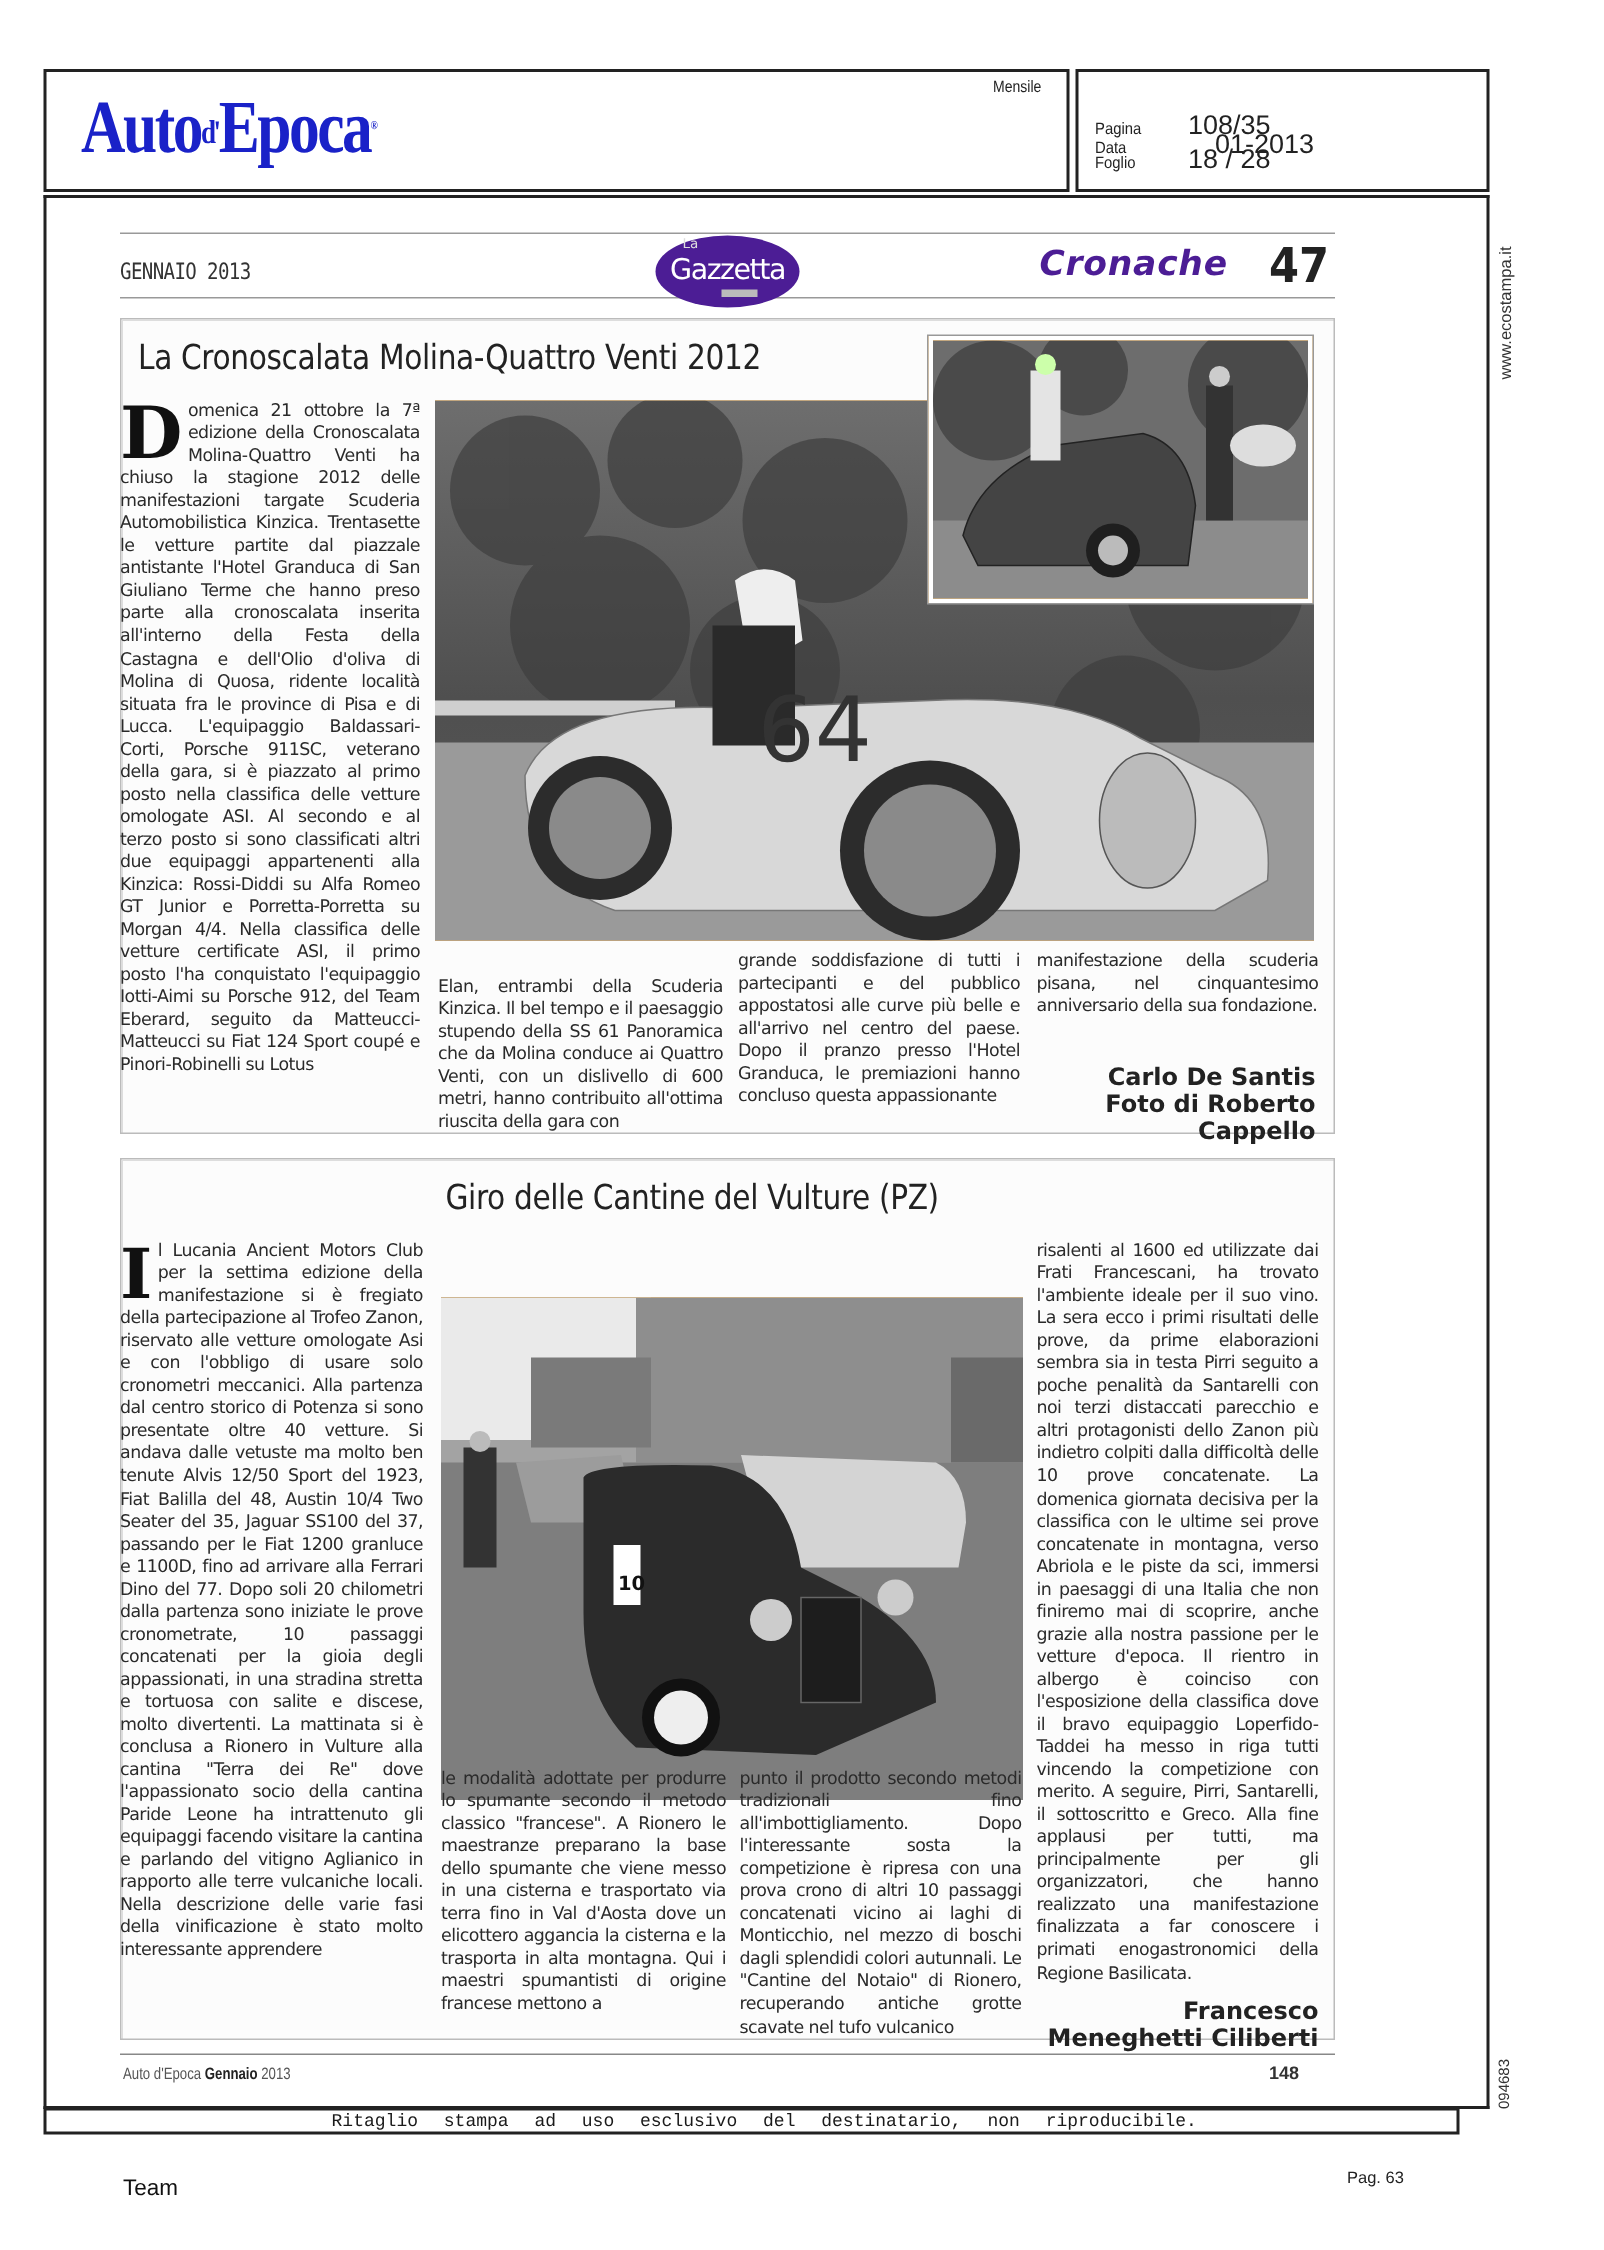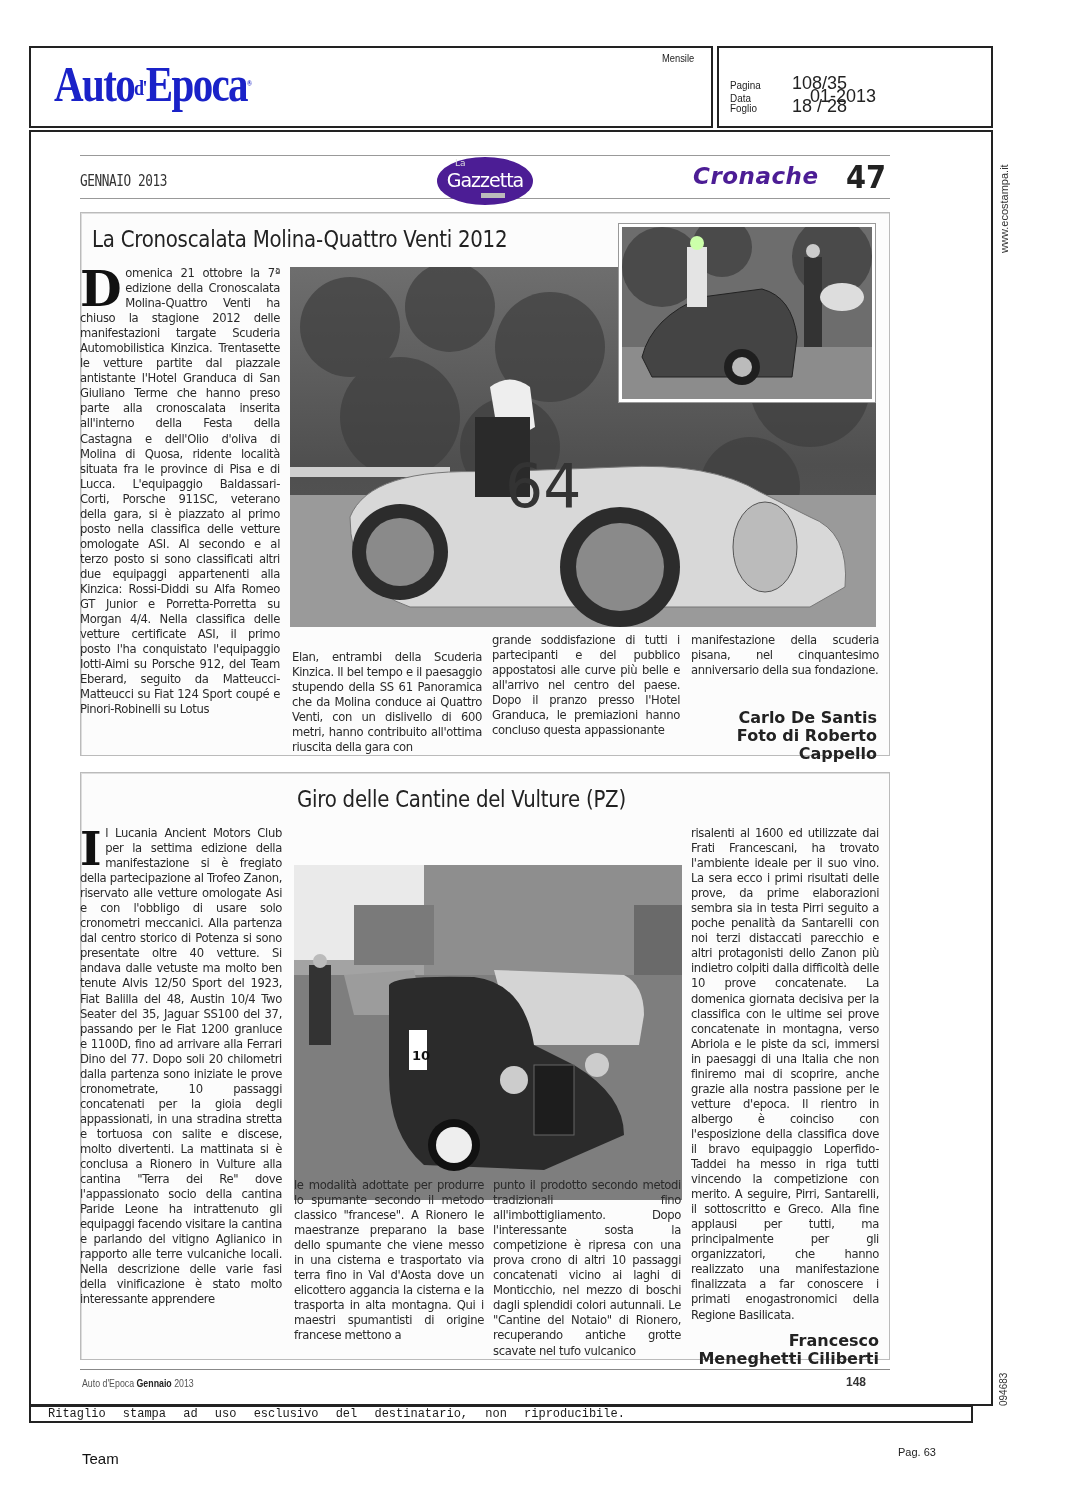--- a/index.html
+++ b/index.html
@@ -11,21 +11,21 @@
   .logo{left:54px;top:54px;font-family:"Liberation Serif",serif;font-weight:bold;color:#1a22c8;font-size:50px;letter-spacing:-2px;transform:scaleX(0.82);transform-origin:left top;line-height:60px;}
   .logo sup{font-size:22px;vertical-align:top;position:relative;top:4px;}
   .logo .reg{font-size:8px;vertical-align:top;}
   .mensile{left:662px;top:52px;font-family:"Liberation Sans",sans-serif;font-size:11px;color:#222;transform:scaleX(0.85);transform-origin:left top;}
   .meta-row{left:730px;font-family:"Liberation Sans",sans-serif;color:#222;}
   .meta-lbl{font-size:11px;display:inline-block;width:56px;transform:scaleX(0.9);transform-origin:left;}
   .meta-val{font-size:18px;display:inline-block;}
   
   .main-frame{left:29px;top:130px;width:964px;height:1276px;border:2px solid #222;border-top:none;box-sizing:border-box;}
   .main-top-line{left:29px;top:130px;width:964px;height:2px;background:#222;}
-  .footer-bar{left:29px;top:1405px;width:944px;height:18px;border:2px solid #222;box-sizing:border-box;font-family:"Liberation Mono",monospace;font-size:12px;text-align:left;line-height:14px;word-spacing:10px;padding-left:17px;}
+  .footer-bar{left:29px;top:1405px;width:944px;height:18px;border:2px solid #222;box-sizing:border-box;font-family:"Liberation Mono",monospace;font-size:12px;text-align:center;line-height:14px;word-spacing:10px;padding-left:17px;}
   .side-url{left:996px;top:145px;width:22px;height:110px;}
   .side-url span{display:block;transform:rotate(-90deg);transform-origin:left top;position:absolute;left:2px;top:108px;width:110px;font-family:"Liberation Sans",sans-serif;font-size:11px;color:#333;white-space:nowrap;}
   .side-code{left:996px;top:1360px;width:20px;height:50px;}
   .side-code span{display:block;transform:rotate(-90deg);transform-origin:left top;position:absolute;left:2px;top:46px;font-family:"Liberation Sans",sans-serif;font-size:10px;color:#333;white-space:nowrap;}
   
   .rule{background:#999;height:1px;}
   .mag-date{left:80px;top:172px;font-family:"DejaVu Sans Mono",monospace;font-size:15px;color:#333;transform:scaleX(0.85);transform-origin:left top;letter-spacing:-0.5px;}
   .gazzetta{left:437px;top:157px;width:96px;height:48px;background:#4c1d95;border-radius:50%;color:#fff;text-align:center;}
   .gazzetta .la{position:absolute;left:18px;top:1px;font-size:9px;color:#ddd;}
   .gazzetta .name{position:absolute;left:0;right:0;top:12px;font-family:"DejaVu Sans",sans-serif;font-size:19px;letter-spacing:-1px;}

